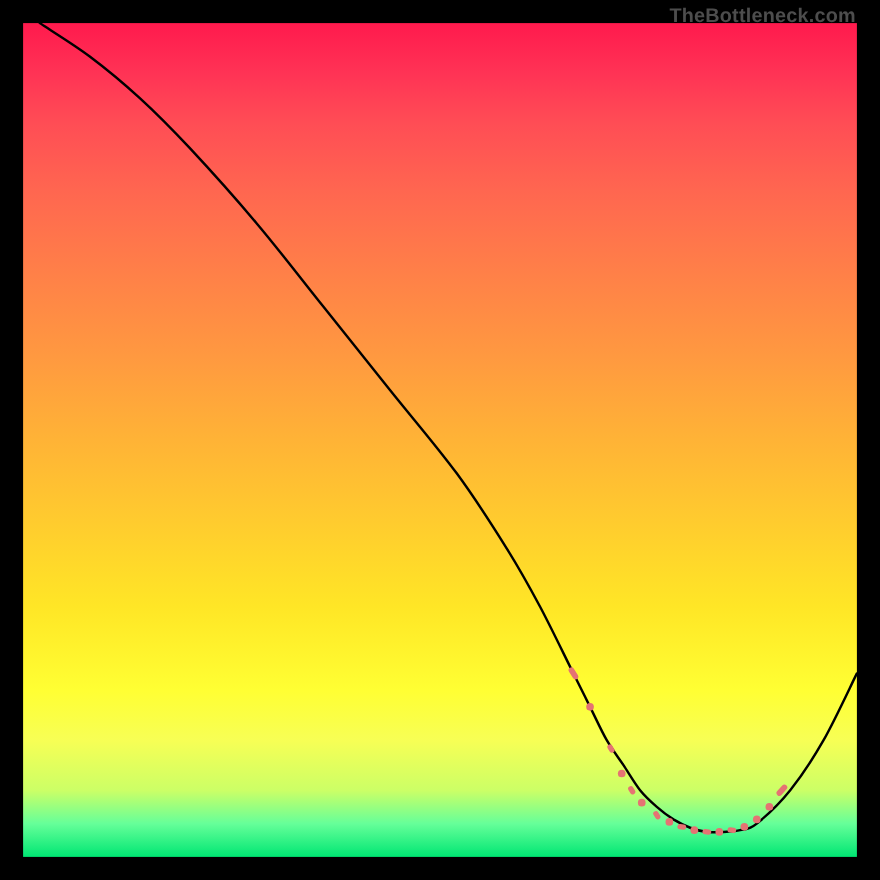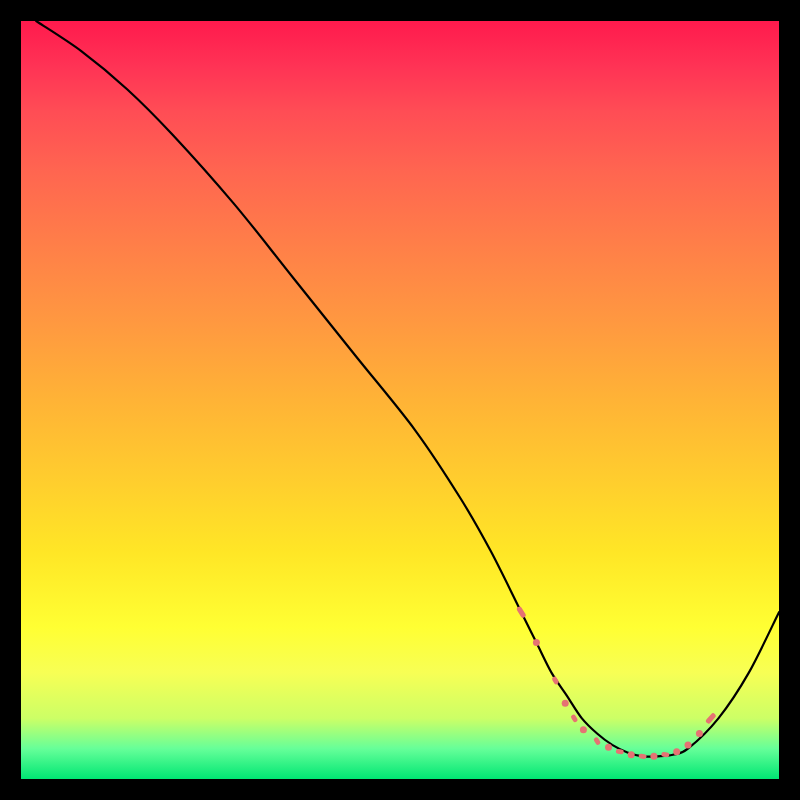--- a/index.html
+++ b/index.html
@@ -85,13 +85,14 @@
           <rect x="617.6" y="732.9" width="8.0" height="4.8" rx="2.4" class="pill" transform="rotate(8 621.6 735.3)"></rect>
           <circle cx="632.9" cy="735.3" r="3.5" class="dot"></circle>
           <rect x="640.3" y="731.3" width="8.0" height="4.8" rx="2.4" class="pill" transform="rotate(8 644.3 733.7)"></rect>
           <circle cx="655.7" cy="730.7" r="3.5" class="dot"></circle>
           <circle cx="667.0" cy="723.9" r="3.5" class="dot"></circle>
           <circle cx="678.4" cy="712.5" r="3.5" class="dot"></circle>
           <rect x="683.8" y="694.8" width="12.0" height="5.2" rx="2.6" class="pill" transform="rotate(-48 689.8 697.4)"></rect>
         </g>
     </svg>
   </div>
+  <div class="attribution">TheBottleneck.com</div>
 </div>
 
 </body></html>

